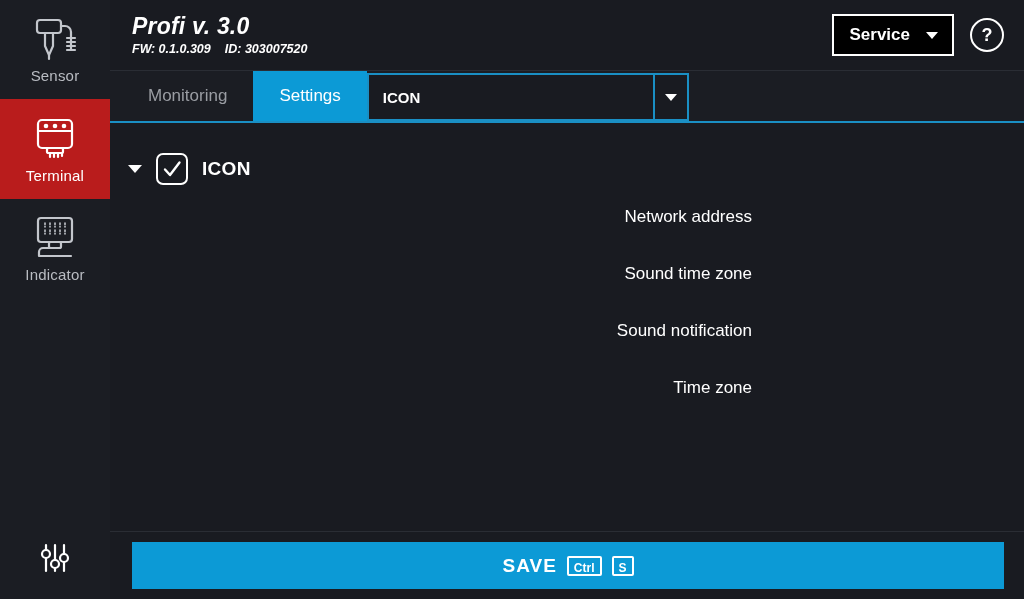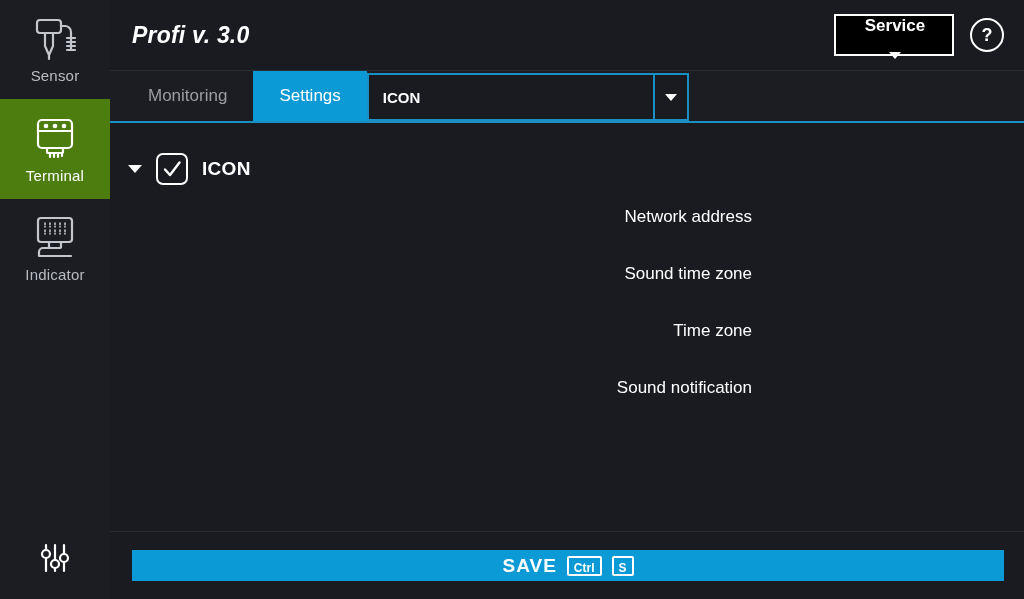--- a/index.html
+++ b/index.html
@@ -29,21 +29,21 @@
     height: 99px;
     display: flex;
     flex-direction: column;
     align-items: center;
     justify-content: center;
     gap: 4px;
     cursor: pointer;
     color: #b9bcc2;
   }
   .side-item.active {
-    background: #4d7c0f;
+    background: #b91c1c;
     color: #ffffff;
     height: 100px;
   }
   .side-icon {
     width: 58px; height: 48px;
     display: flex; align-items: center; justify-content: center;
   }
   .side-icon svg { display: block; }
   .side-label {
     font-size: 15px;
@@ -103,21 +103,20 @@
     background: #000000;
     border: 2px solid #ffffff;
     color: #ffffff;
     font-size: 17px;
     font-weight: bold;
     display: flex;
     align-items: center;
     gap: 16px;
     padding: 0 14px 0 16px;
     cursor: pointer;
-    flex-direction: column;
   }
   .caret {
     width: 0; height: 0;
     border-left: 6px solid transparent;
     border-right: 6px solid transparent;
     border-top: 7px solid #ffffff;
   }
   .help-btn {
     width: 34px; height: 34px;
     border-radius: 50%;
@@ -285,21 +284,21 @@
     flex: 0 0 68px;
     height: 68px;
     border-top: 1px solid #2a2d34;
     background: #191b21;
     display: flex;
     align-items: center;
     padding: 0 20px 0 22px;
   }
   .save-btn {
     flex: 1 1 auto;
-    height: 31px;
+    height: 47px;
     background: #0c9ad6;
     color: #ffffff;
     display: flex;
     align-items: center;
     justify-content: center;
     gap: 10px;
     cursor: pointer;
     border: none;
     font-family: "Liberation Sans", sans-serif;
   }
@@ -383,20 +382,24 @@
         </svg>
       </span>
     </div>
   </div>
 
   <div class="main">
 
     <div class="header">
       <div class="titlewrap">
         <div class="app-title">Profi v. 3.0</div>
+        <div class="app-sub">
+          <span>FW: 0.1.0.309</span>
+          <span>ID: 303007520</span>
+        </div>
       </div>
       <div class="hdr-right">
         <div class="service-btn">
           <span>Service</span>
           <span class="caret"></span>
         </div>
         <div class="help-btn">?</div>
       </div>
     </div>
 
@@ -427,20 +430,31 @@
 
         <div class="row">
           <div class="row-label">Network address</div>
           <div class="field">
             <input class="text-input" type="text" value="240" style="">
           </div>
         </div>
 
         <div class="row">
           <div class="row-label">Sound time zone</div>
+          <div class="field">
+            <span class="cbx">
+              <svg width="22" height="22" viewBox="0 0 22 22" fill="none" stroke="#ffffff" stroke-width="2.4" stroke-linecap="round" stroke-linejoin="round">
+                <path d="M4 11.5 L9 17 L18.5 4.5"></path>
+              </svg>
+            </span>
+          </div>
+        </div>
+
+        <div class="row">
+          <div class="row-label">Sound notification</div>
           <div class="field">
             <span class="cbx">
               <svg width="22" height="22" viewBox="0 0 22 22" fill="none" stroke="#ffffff" stroke-width="2.4" stroke-linecap="round" stroke-linejoin="round">
                 <path d="M4 11.5 L9 17 L18.5 4.5"></path>
               </svg>
             </span>
           </div>
         </div>
 
         <div class="row">
@@ -448,31 +462,20 @@
           <div class="field">
             <div class="select-wrap">
               <div class="select-value">UTC</div>
               <div class="select-btn">
                 <span class="caret"></span>
               </div>
             </div>
           </div>
         </div>
 
-        <div class="row">
-          <div class="row-label">Sound notification</div>
-          <div class="field">
-            <span class="cbx">
-              <svg width="22" height="22" viewBox="0 0 22 22" fill="none" stroke="#ffffff" stroke-width="2.4" stroke-linecap="round" stroke-linejoin="round">
-                <path d="M4 11.5 L9 17 L18.5 4.5"></path>
-              </svg>
-            </span>
-          </div>
-        </div>
-
       </div>
     </div>
 
     <div class="footer">
       <div class="save-btn">
         <span class="save-text">SAVE</span>
         <span class="kbd">Ctrl</span>
         <span class="kbd">S</span>
       </div>
     </div>

